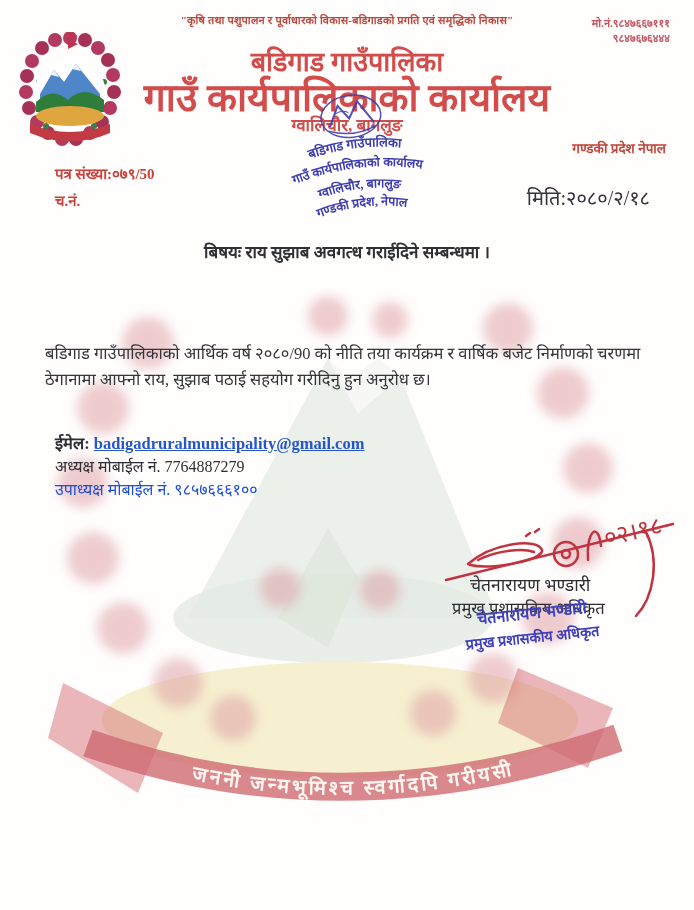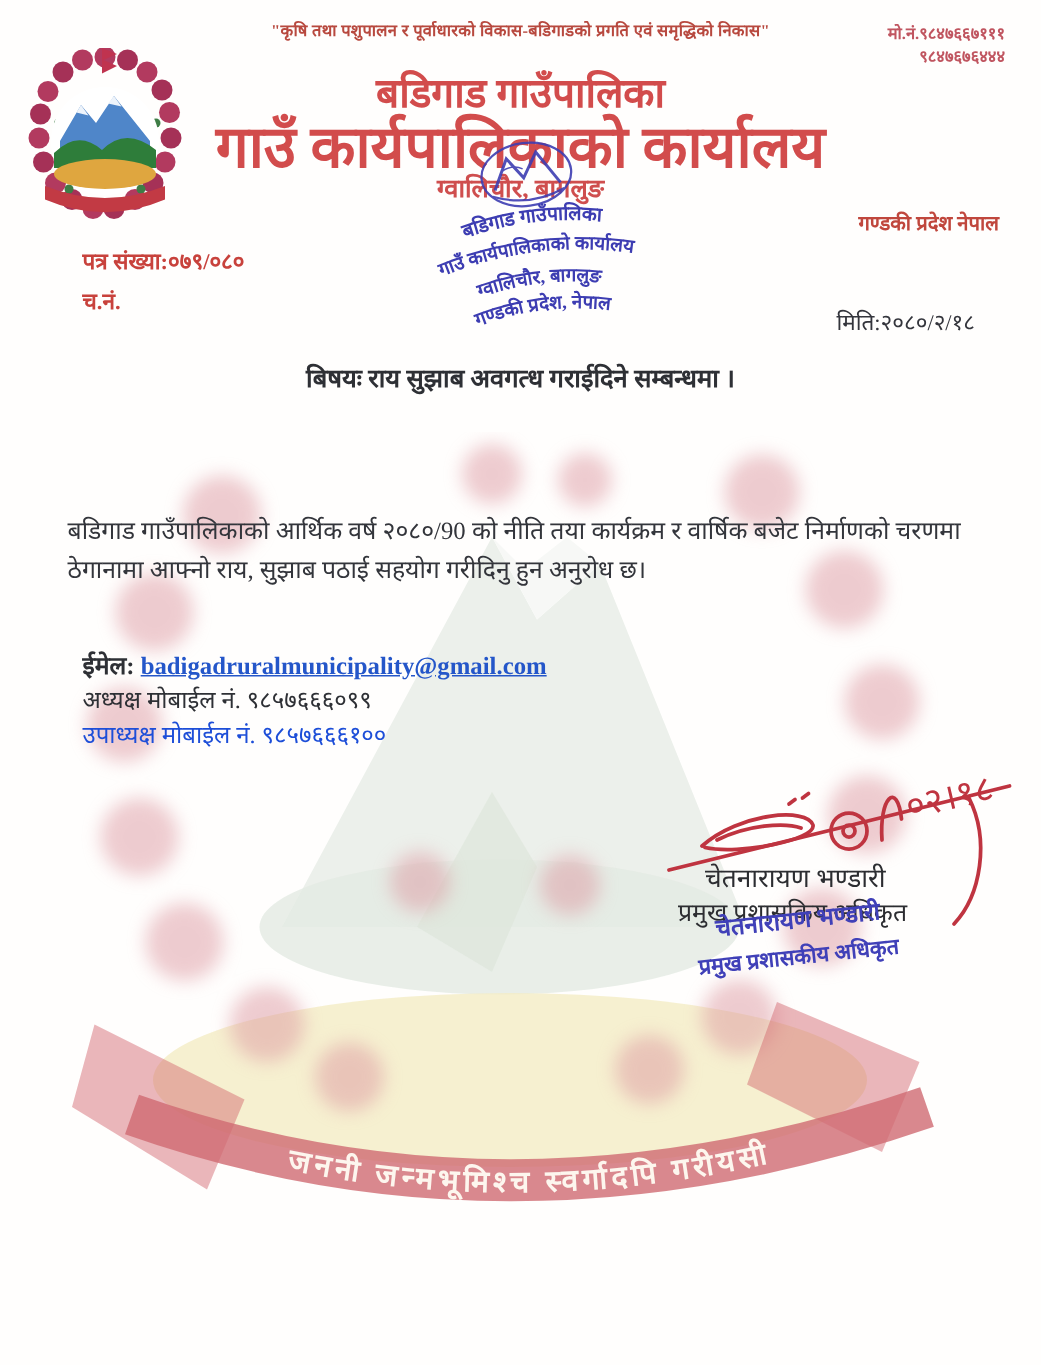--- a/index.html
+++ b/index.html
@@ -14,21 +14,21 @@
     color:#b8493f;letter-spacing:.2px;}
   .phones{right:24px;top:16px;text-align:right;font-size:11px;font-weight:bold;color:#c05560;line-height:15px;}
   .emblem{left:18px;top:32px;}
   .title1{left:0;right:0;top:42px;text-align:center;font-size:27px;font-weight:bold;color:#d24c4c;}
   .title2{left:0;right:0;top:69px;text-align:center;font-size:39px;font-weight:bold;color:#d24c4c;z-index:1;}
   .place{left:0;right:0;top:113px;text-align:center;font-size:17px;font-weight:bold;color:#cf4e4e;z-index:1;}
   .stamp{left:266px;top:92px;z-index:3;transform:rotate(-7deg);}
   .province{right:28px;top:139px;font-size:13.5px;font-weight:bold;color:#c0473d;}
   .letterno{left:55px;top:163px;font-size:15px;font-weight:bold;color:#c8423c;}
   .chno{left:55px;top:190px;font-size:15px;font-weight:bold;color:#c8423c;}
-  .date{right:44px;top:204px;font-size:15px;color:#34353c;}
+  .date{right:44px;top:184px;font-size:20px;color:#34353c;}
   .subject{left:0;right:0;top:240px;text-align:center;font-size:17px;font-weight:600;color:#2e3035;}
   .bodytext{left:45px;top:341px;width:615px;font-size:16.5px;color:#33353b;line-height:26px;}
   .email-row{left:55px;top:431px;font-size:16.5px;color:#2e3035;font-weight:600;}
   .email-row a{color:#2456c9;text-decoration:underline;font-weight:600;}
   .mob1{left:55px;top:455px;font-size:16px;color:#2e3035;}
   .mob2{left:55px;top:478px;font-size:16px;color:#1d4ed8;}
   
   .scribble{left:438px;top:502px;z-index:4;}
   .sig-name{left:470px;top:572px;font-size:17.5px;color:#2c2d31;z-index:2;}
   .sig-title{left:452px;top:596px;font-size:16.5px;color:#2c2d31;z-index:2;}
@@ -157,36 +157,36 @@
     </g>
     <g fill="#3d3db2" font-weight="bold" font-family="Liberation Serif, DejaVu Sans, serif">
       <text font-size="13"><textPath href="#sp1" startOffset="50%" text-anchor="middle">बडिगाड गाउँपालिका</textPath></text>
       <text font-size="12.5"><textPath href="#sp2" startOffset="50%" text-anchor="middle">गाउँ कार्यपालिकाको कार्यालय</textPath></text>
       <text font-size="12.5"><textPath href="#sp3" startOffset="50%" text-anchor="middle">ग्वालिचौर, बागलुङ</textPath></text>
       <text font-size="12.5"><textPath href="#sp4" startOffset="50%" text-anchor="middle">गण्डकी प्रदेश, नेपाल</textPath></text>
     </g>
   </svg>
 
   <div class="abs province">गण्डकी प्रदेश नेपाल</div>
-  <div class="abs letterno">पत्र संख्या:०७९/०८०</div>
+  <div class="abs letterno">पत्र संख्या:०७९/50</div>
   <div class="abs chno">च.नं.</div>
   <div class="abs date">मिति:२०८०/२/१८</div>
 
   <div class="abs subject">बिषयः राय सुझाब अवगत्ध गराईदिने  सम्बन्धमा ।</div>
 
   <div class="abs bodytext">
     <div>बडिगाड गाउँपालिकाको आर्थिक वर्ष २०८०/90 को नीति तया कार्यक्रम र वार्षिक बजेट निर्माणको चरणमा</div>
     <div>ठेगानामा आफ्नो  राय, सुझाब पठाई सहयोग गरीदिनु हुन अनुरोध छ।</div>
   </div>
 
   <div class="abs email-row">
     <span>ईमेल:</span>
     <a href="#">badigadruralmunicipality@gmail.com</a>
   </div>
-  <div class="abs mob1">अध्यक्ष मोबाईल नं. ९८५७६६६०९९</div>
+  <div class="abs mob1">अध्यक्ष मोबाईल नं. 7764887279</div>
   <div class="abs mob2">उपाध्यक्ष मोबाईल नं. ९८५७६६६१००</div>
 
   <svg class="abs scribble" width="250" height="120" viewBox="0 0 250 120">
     <g stroke="#bf3440" stroke-width="2.5" fill="none" stroke-linecap="round">
       <path d="M8,78 L235,22"></path>
       <path d="M30,62 C55,40 100,36 104,48 C106,58 55,68 32,63"></path>
       <path d="M40,58 C60,48 85,46 96,50"></path>
       <path d="M88,34 l4,-3"></path>
         <path d="M97,30 l4,-3"></path>
       <circle cx="128" cy="52" r="12"></circle>

